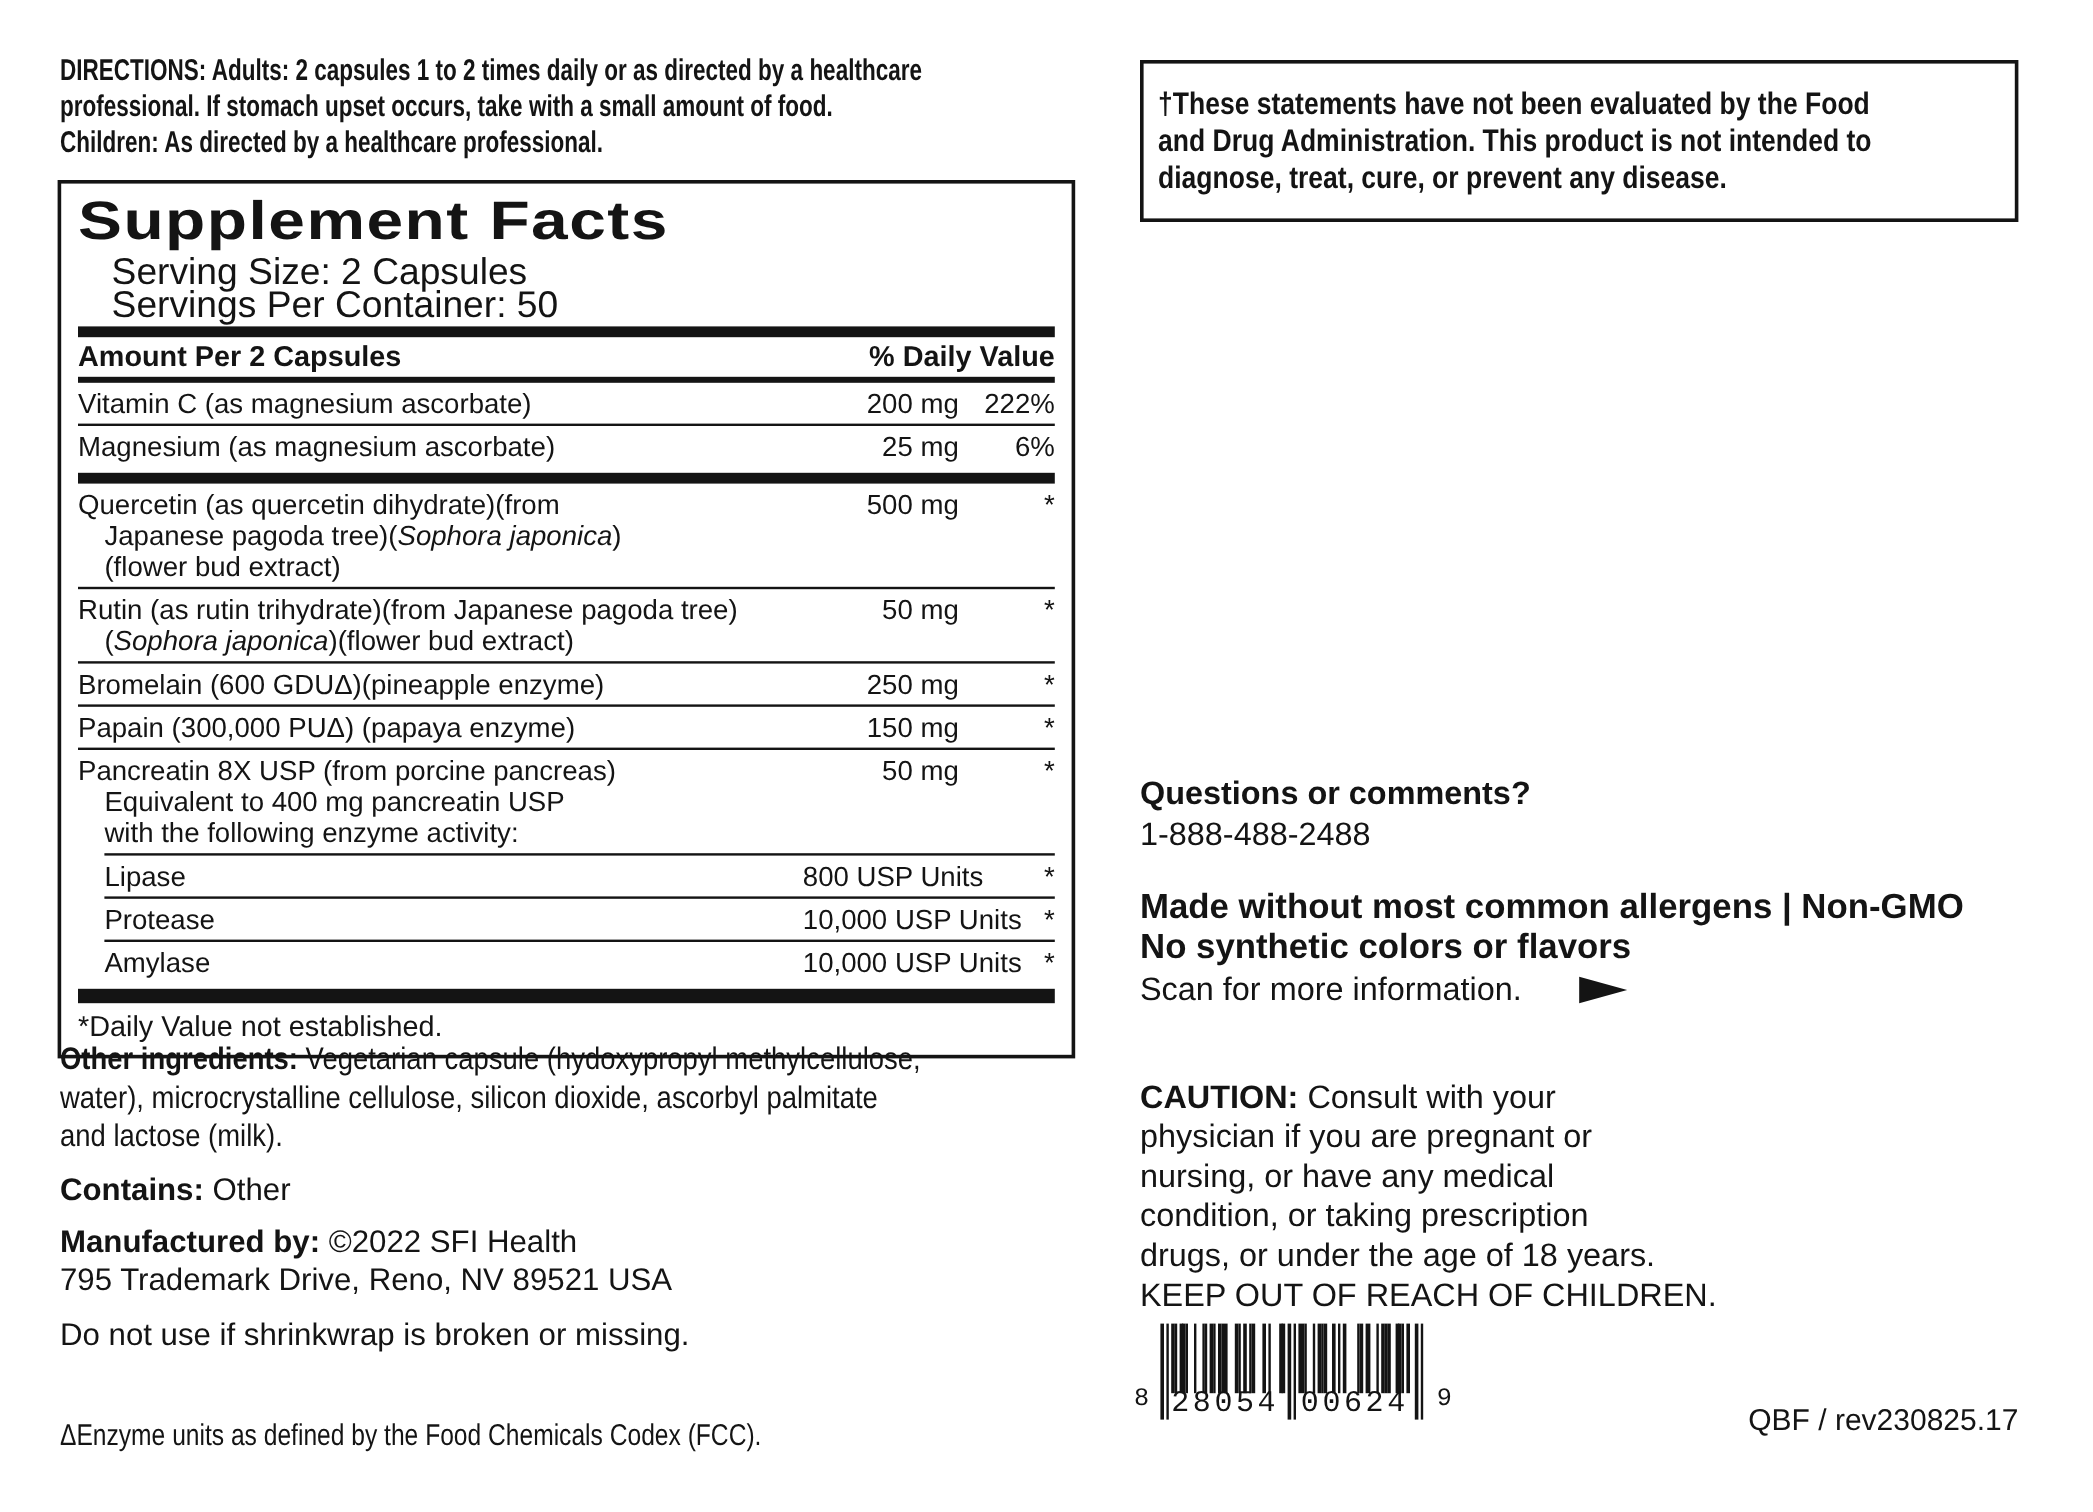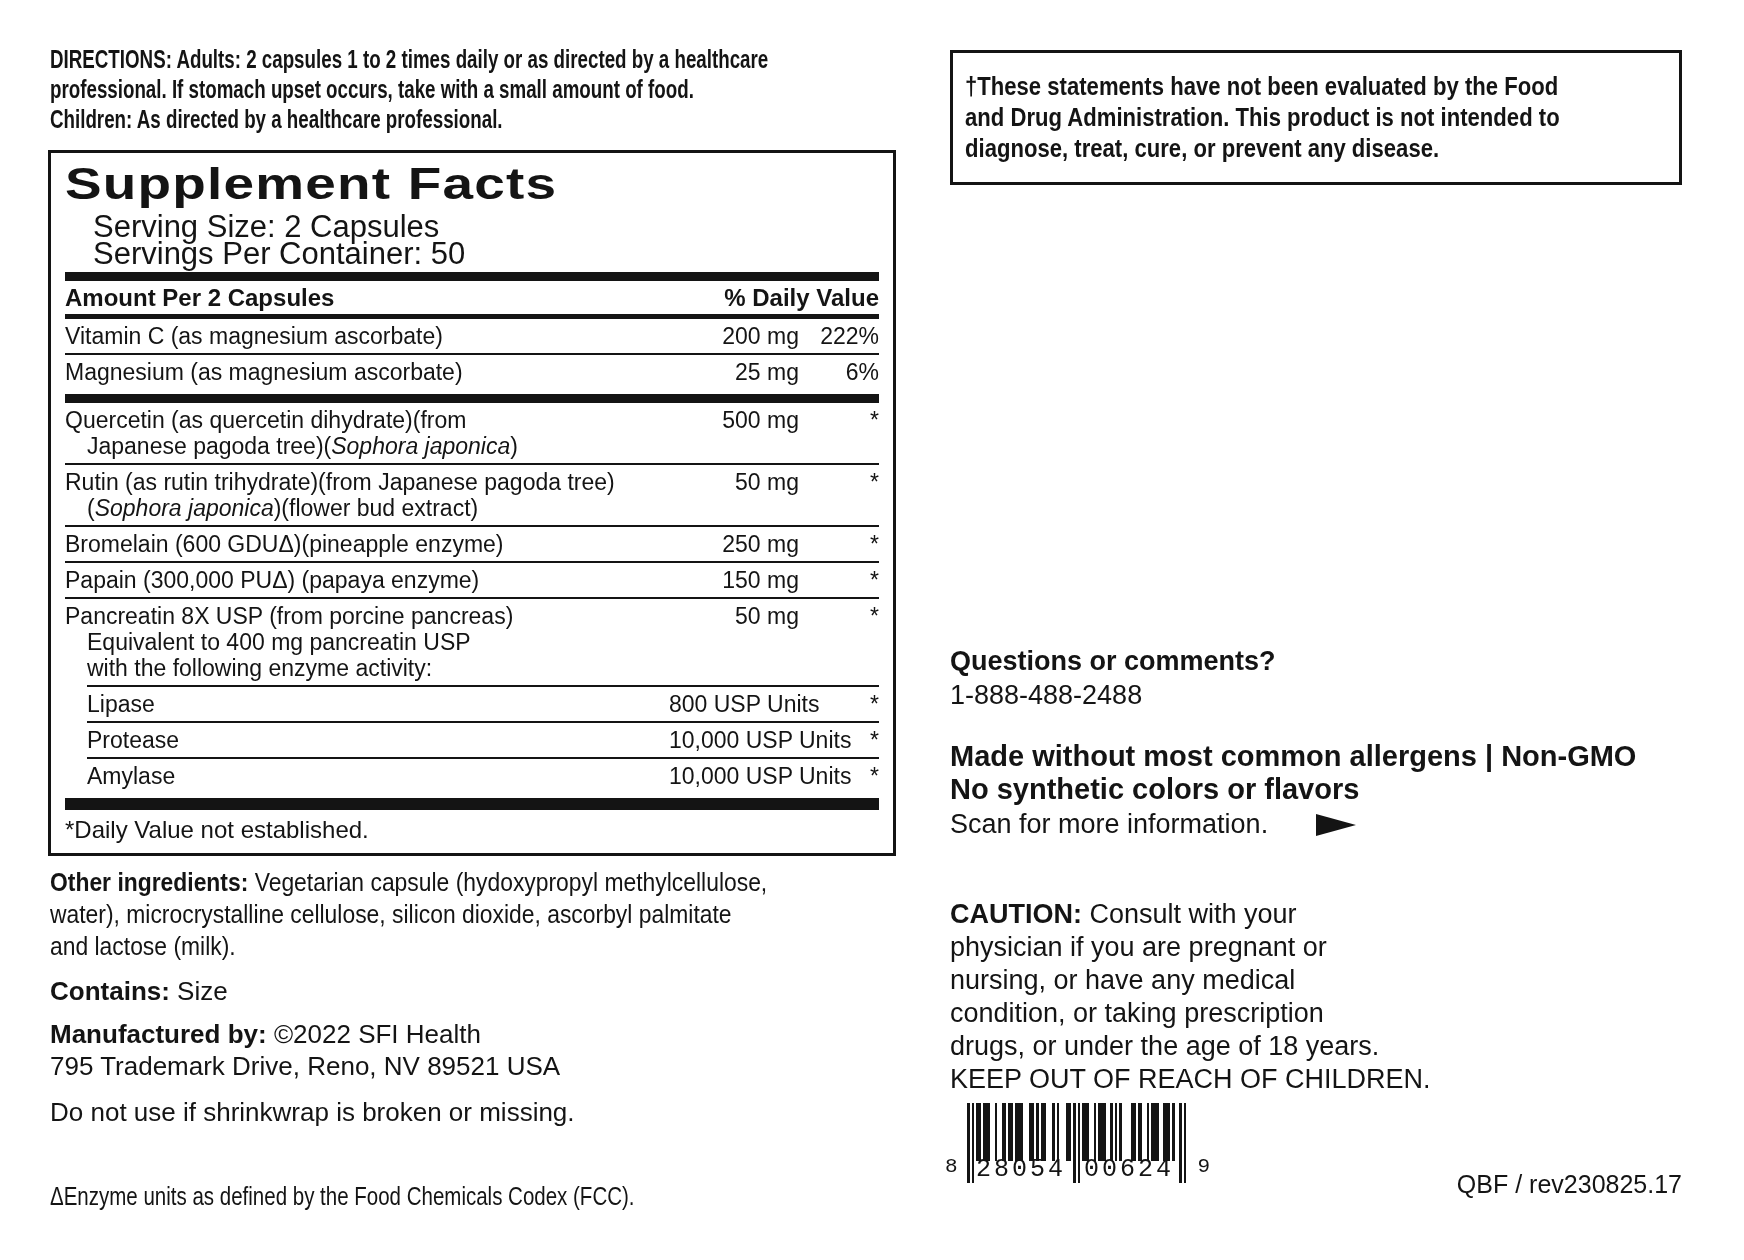--- a/index.html
+++ b/index.html
@@ -101,20 +101,21 @@
     <span class="name">Magnesium (as magnesium ascorbate)</span>
     <span class="amt">25 mg</span>
     <span class="dvc">6%</span>
   </div>
   <div class="thickbar"></div>
 
   <div class="frow">
     <span class="name">
       <span class="line">Quercetin (as quercetin dihydrate)(from</span>
       <span class="line ind1"><span>Japanese pagoda tree)(</span><span class="it">Sophora japonica</span><span>)</span></span>
+      <span class="line ind1">(flower bud extract)</span>
     </span>
     <span class="amt">500 mg</span>
     <span class="dvc">*</span>
   </div>
   <div class="sep"></div>
 
   <div class="frow">
     <span class="name">
       <span class="line">Rutin (as rutin trihydrate)(from Japanese pagoda tree)</span>
       <span class="line ind1"><span>(</span><span class="it">Sophora japonica</span><span>)(flower bud extract)</span></span>
@@ -173,21 +174,21 @@
   <div id="sf-footnote">*Daily Value not established.</div>
 </div>
 
 <div class="abs cx" id="other-ingredients">
   <span class="line"><span class="b">Other ingredients:</span><span> Vegetarian capsule (hydoxypropyl methylcellulose,</span></span>
   <span class="line">water), microcrystalline cellulose, silicon dioxide, ascorbyl palmitate</span>
   <span class="line">and lactose (milk).</span>
 </div>
 
 <div class="abs" id="contains">
-  <span class="b">Contains:</span><span> Size</span>
+  <span class="b">Contains:</span><span> Other</span>
 </div>
 
 <div class="abs" id="manufactured">
   <span class="line"><span class="b">Manufactured by:</span><span> ©2022 SFI Health</span></span>
   <span class="line">795 Trademark Drive, Reno, NV 89521 USA</span>
 </div>
 
 <div class="abs" id="usage">
   <span class="line">Do not use if shrinkwrap is broken or missing.</span>
 </div>

